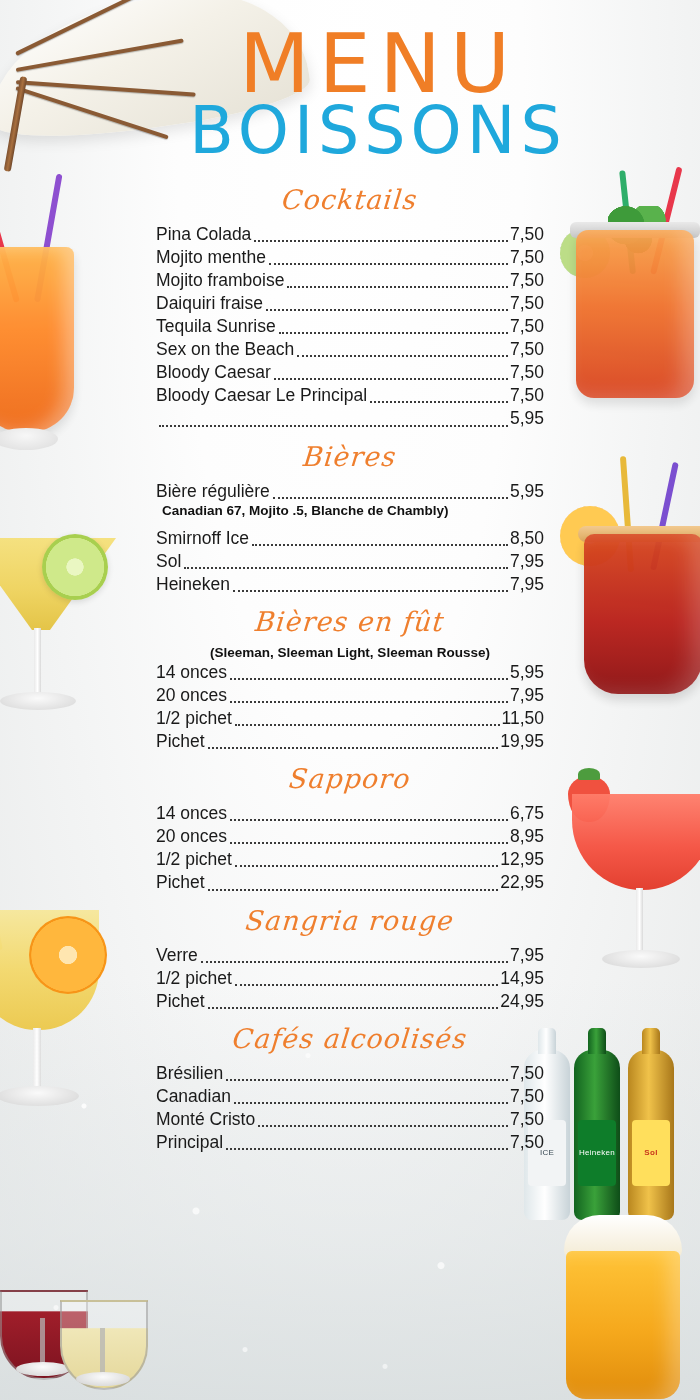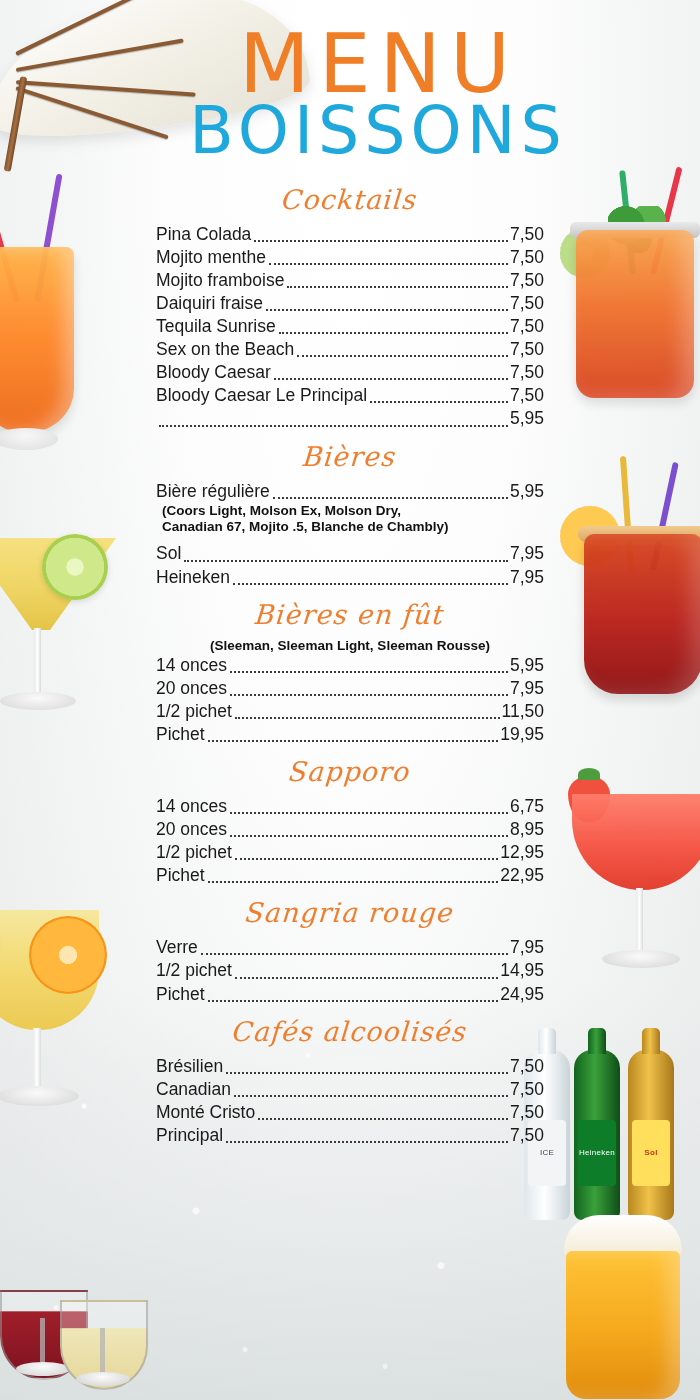--- a/index.html
+++ b/index.html
@@ -513,23 +513,27 @@
     </div>
 
     <div class="section">
       <div class="section-title">Bières</div>
       <div class="rows">
         <div class="row">
           <span class="name">Bière régulière</span>
           <span class="dots"></span>
           <span class="price">5,95</span>
         </div>
-        <div class="note">(Coors Light, Molson Ex, Molson Dry,</div>
         <div class="note">Canadian 67, Mojito .5, Blanche de Chambly)</div>
         <div class="gap-sm"></div>
+        <div class="row">
+          <span class="name">Smirnoff Ice</span>
+          <span class="dots"></span>
+          <span class="price">8,50</span>
+        </div>
         <div class="row">
           <span class="name">Sol</span>
           <span class="dots"></span>
           <span class="price">7,95</span>
         </div>
         <div class="row">
           <span class="name">Heineken</span>
           <span class="dots"></span>
           <span class="price">7,95</span>
         </div>

